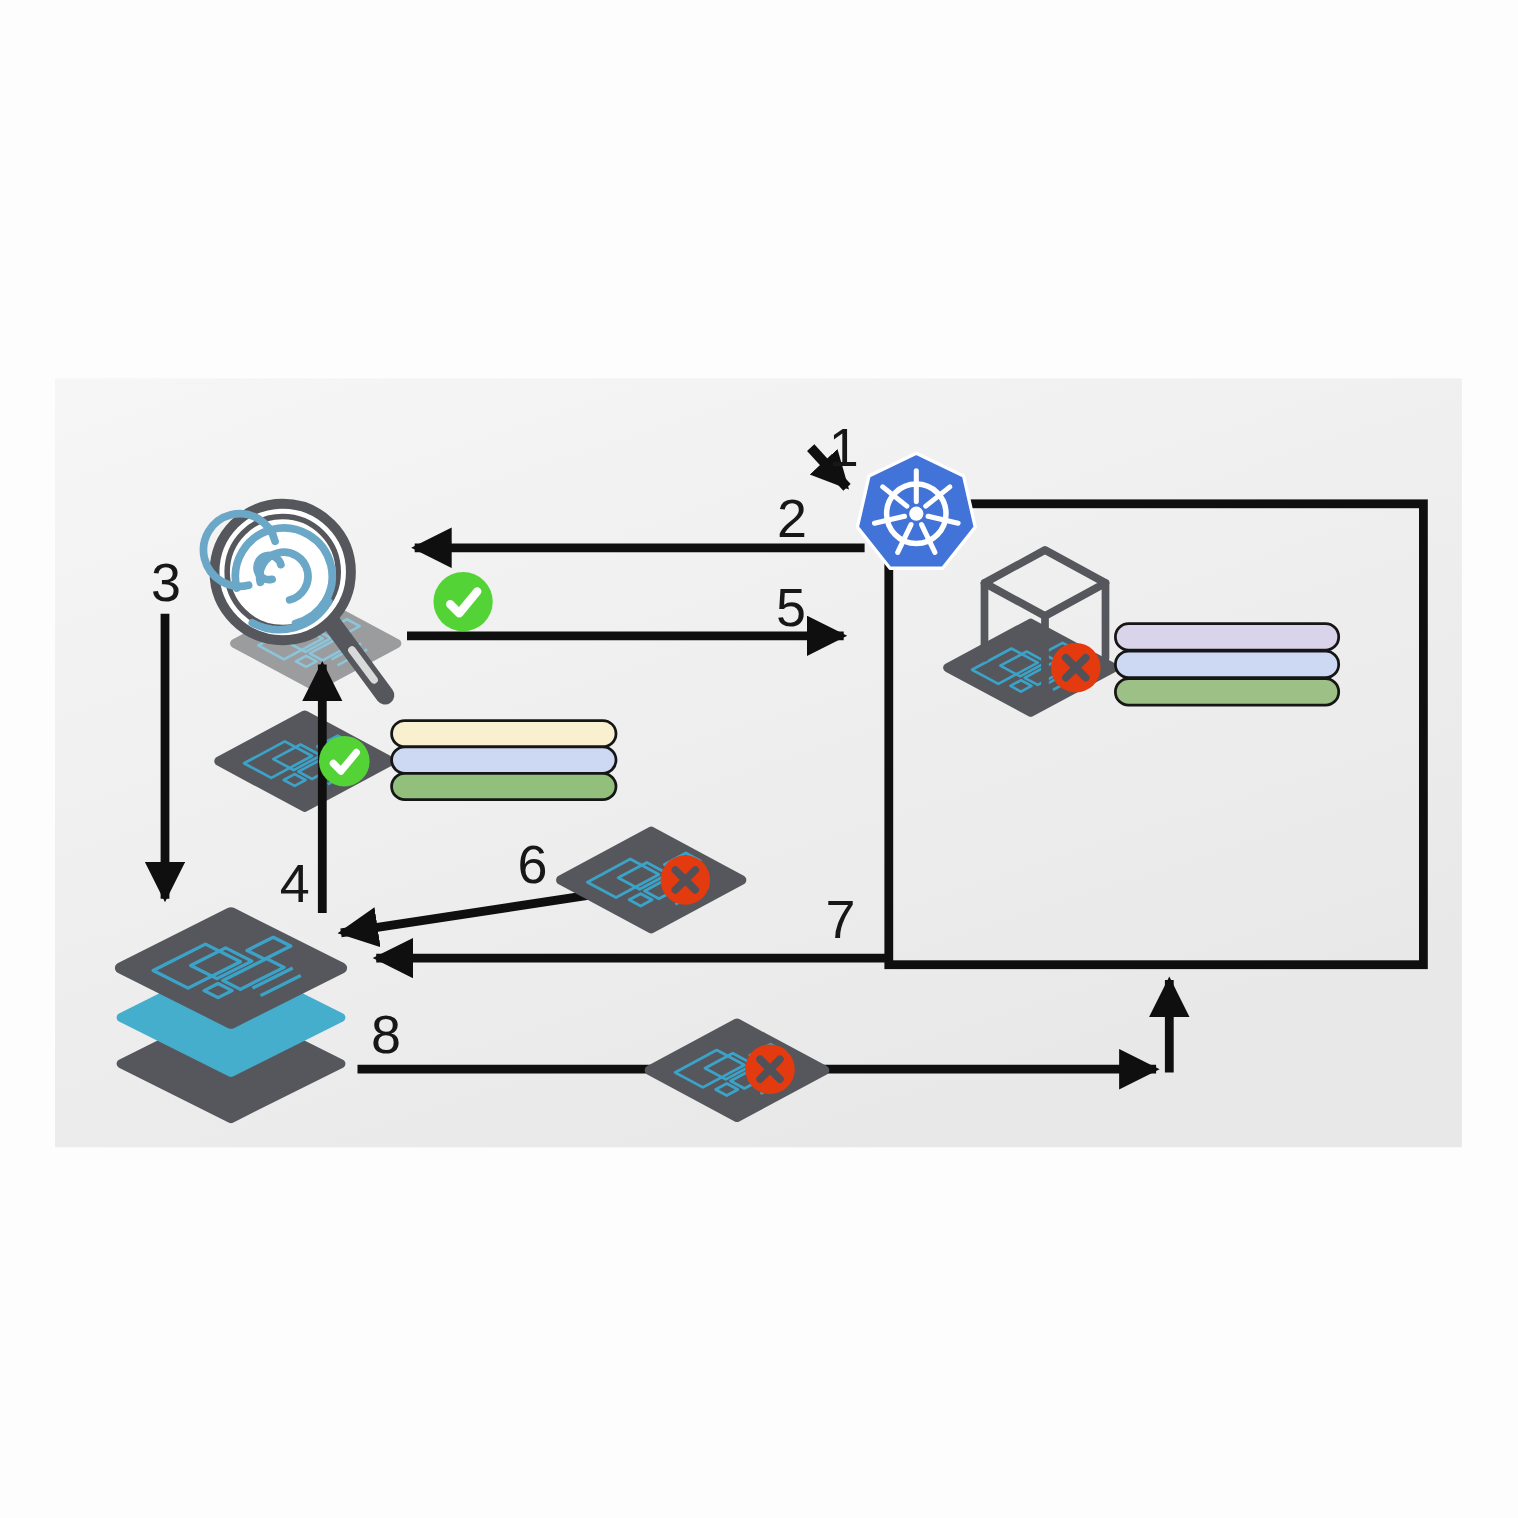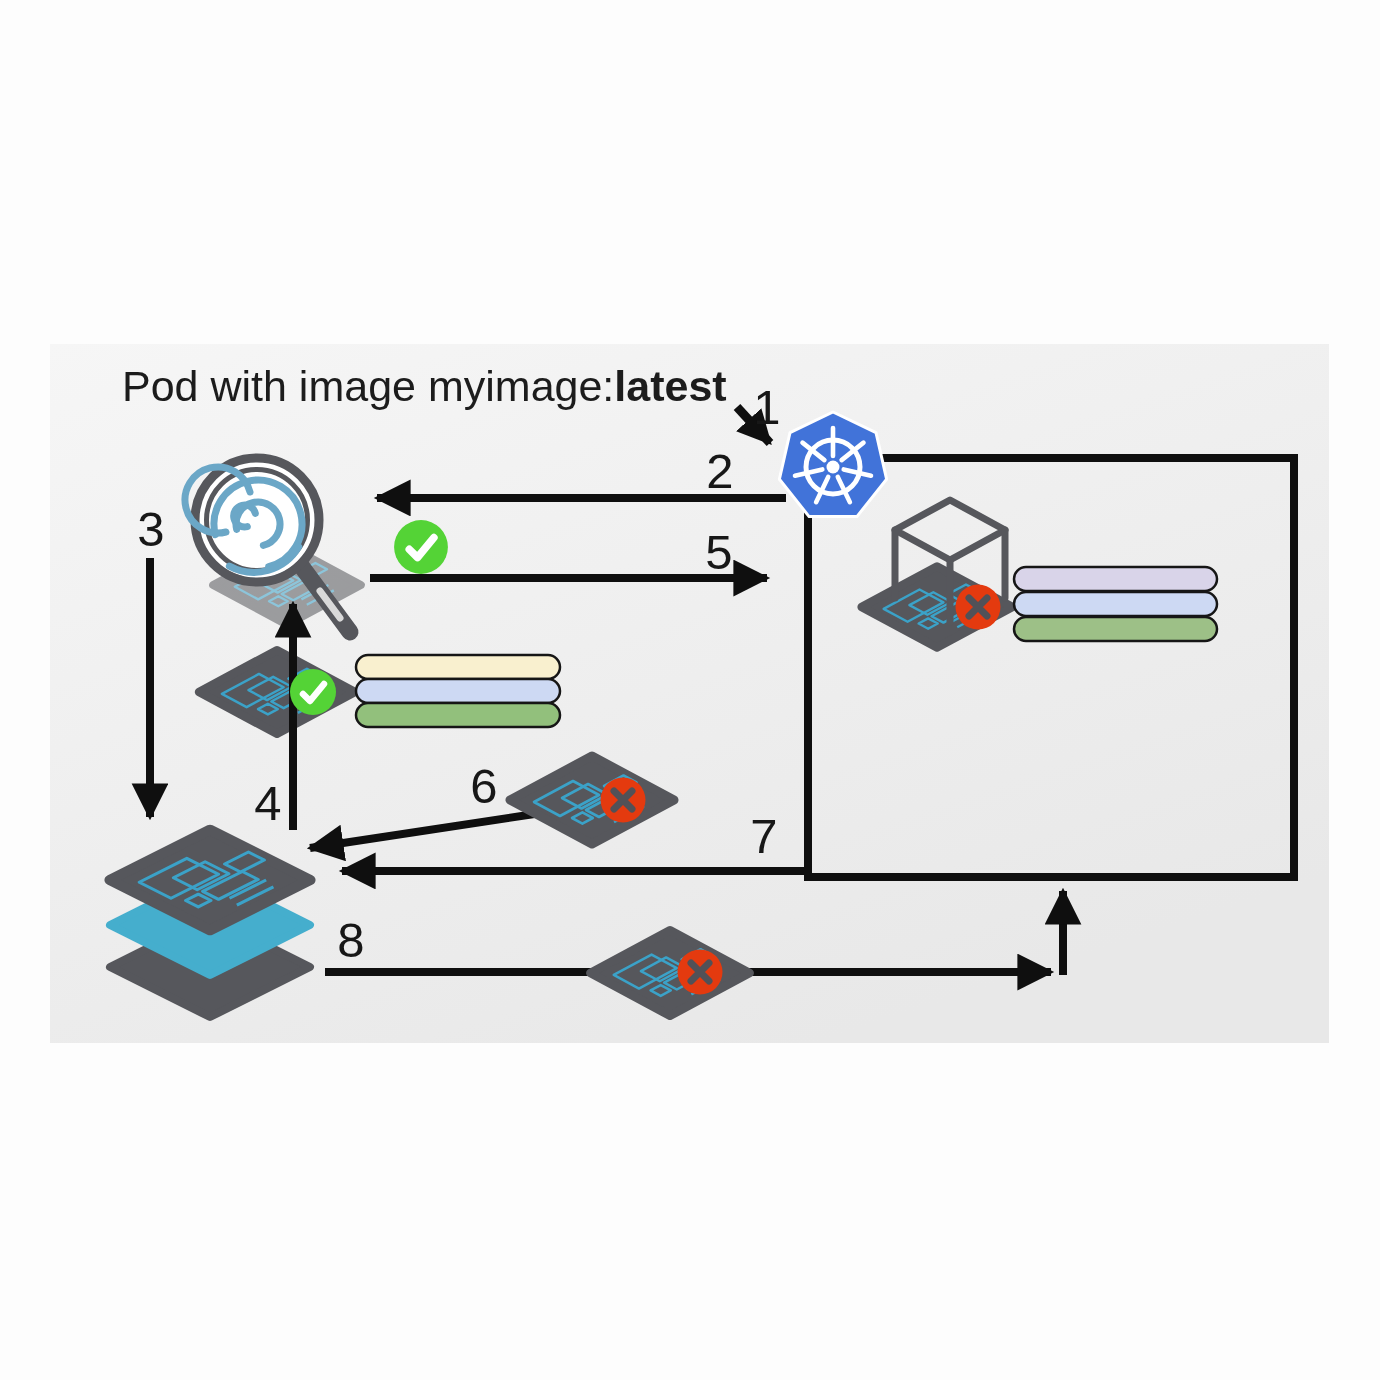--- a/index.html
+++ b/index.html
@@ -157,15 +157,14 @@
     <text x="767" y="424" class="num">1</text>
     <text x="720" y="488" class="num">2</text>
     <text x="151" y="546" class="num">3</text>
     <text x="268" y="820" class="num">4</text>
     <text x="719" y="569" class="num">5</text>
     <text x="484" y="803" class="num">6</text>
     <text x="764" y="853" class="num">7</text>
     <text x="351" y="957" class="num">8</text>
   </svg>
 
-  <div id="diagram-title"><span>Pod with image myimage:</span><span class="em">latest</span></div>
 
 </div>
 
 </body></html>

